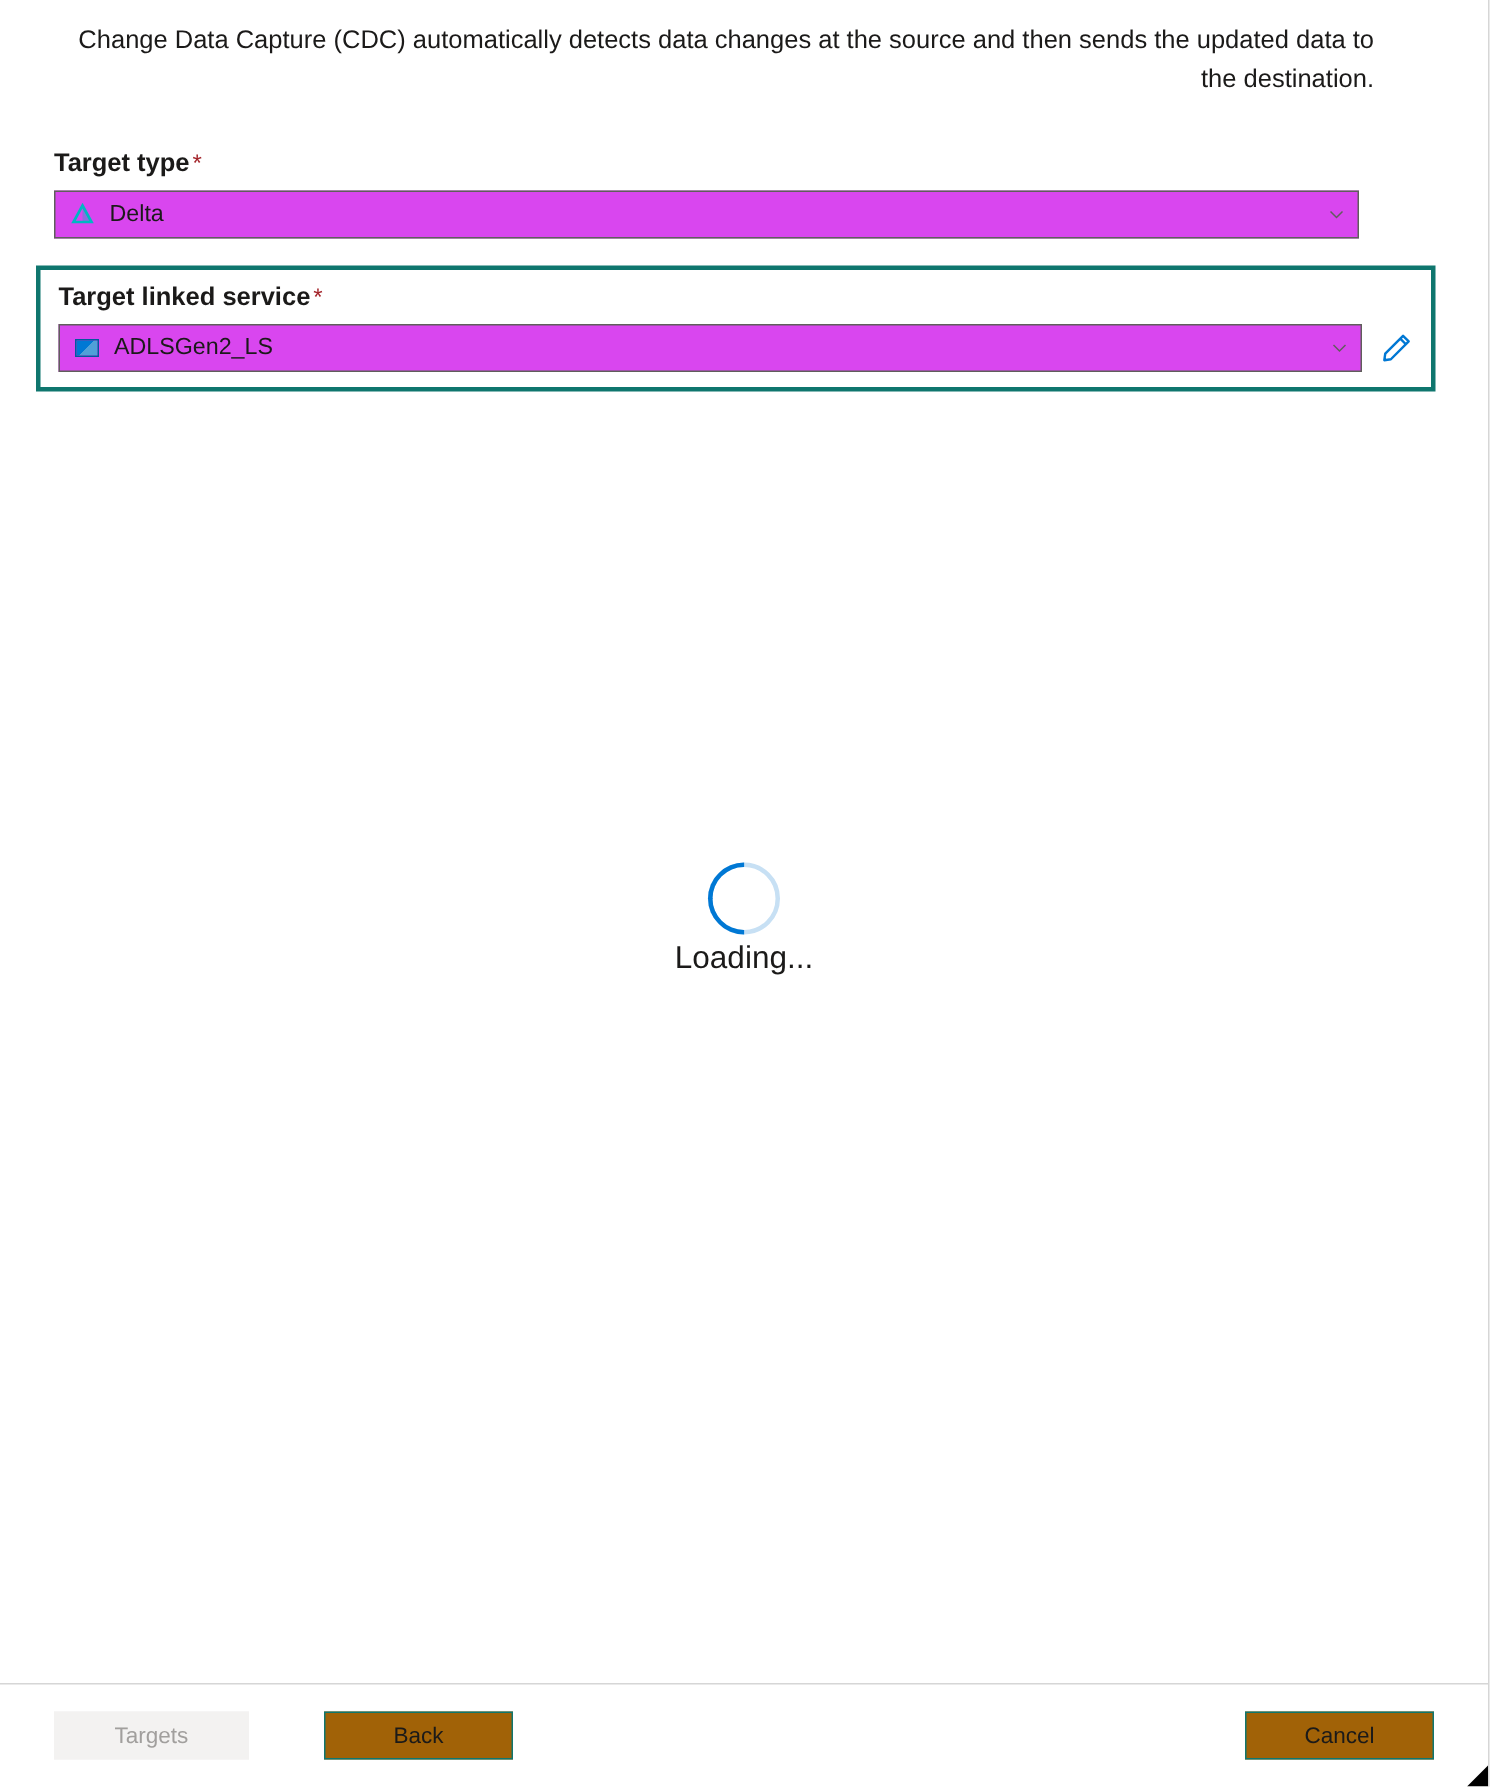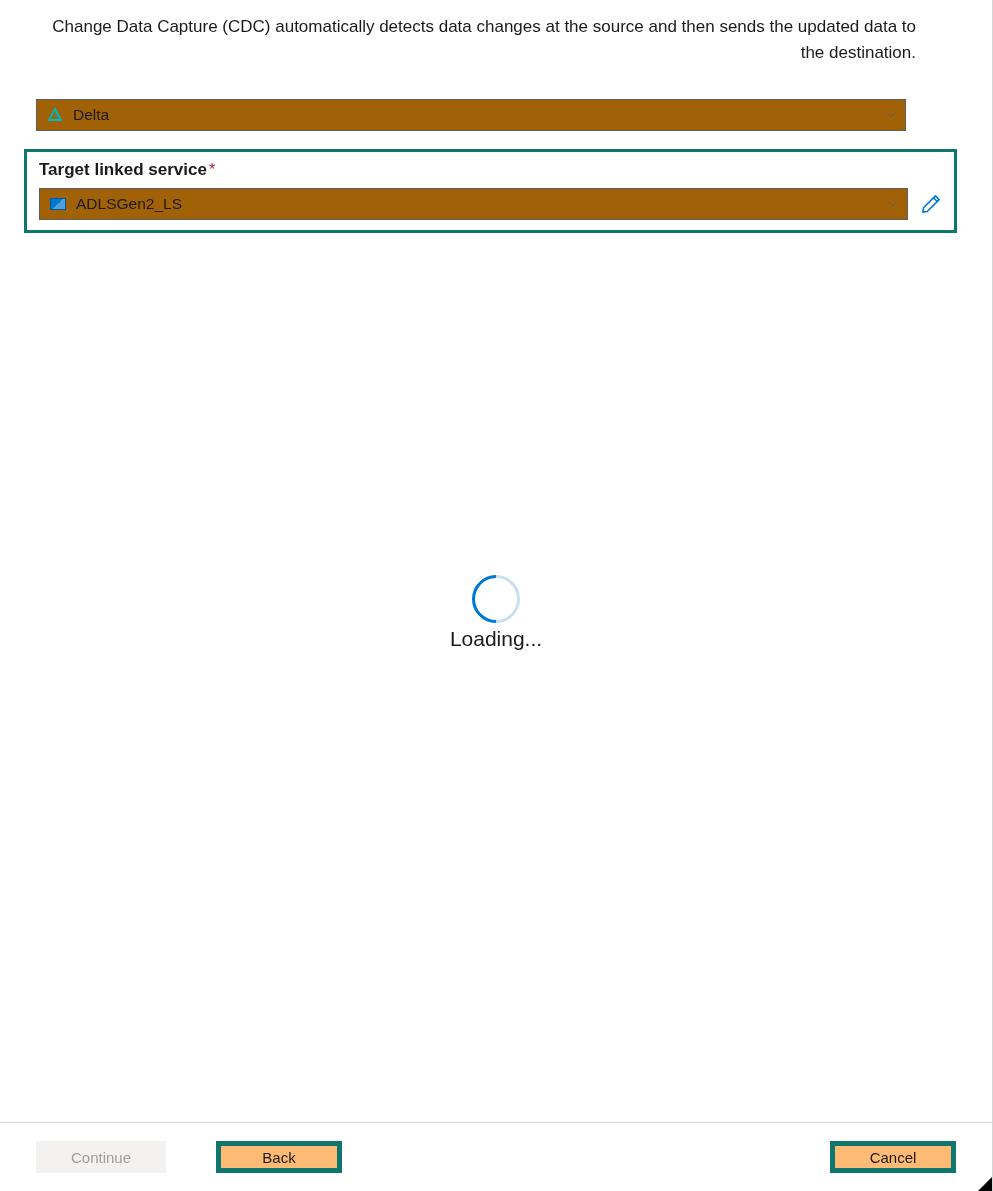--- a/index.html
+++ b/index.html
@@ -43,21 +43,21 @@
       margin-bottom: 8px;
     }
     .required-asterisk {
       color: #a4262c;
       margin-left: 2px;
     }
     .dropdown {
       width: 870px;
       height: 32px;
       border: 1px solid #605e5c;
-      background: #a16207;
+      background: #d946ef;
       display: flex;
       align-items: center;
       padding: 0 8px 0 10px;
       cursor: pointer;
       position: relative;
     }
     .dropdown-icon {
       width: 16px;
       height: 16px;
       margin-right: 10px;
@@ -152,22 +152,22 @@
       width: 100%;
       border-top: 1px solid #d6d6d6;
       padding: 18px 36px;
       display: flex;
       align-items: center;
     }
     .btn {
       height: 32px;
       padding: 0 20px;
       font-size: 15px;
-      border: 5px solid #0f766e;
-      background: #fdba74;
+      border: 1px solid #0f766e;
+      background: #a16207;
       cursor: pointer;
       font-family: inherit;
       color: #1b1a19;
       min-width: 126px;
     }
     .btn-continue {
       background: #f3f2f1;
       border: 1px solid #f3f2f1;
       color: #a19f9d;
       cursor: default;
@@ -198,20 +198,23 @@
       border-color: transparent transparent #000000 transparent;
     }
   </style>
 </head>
 <body>
 
 <div class="content">
   <p class="description">Change Data Capture (CDC) automatically detects data changes at the source and then sends the updated data to the destination.</p>
 
   <div class="field-group">
+    <div>
+      <span class="field-label">Target type</span><span class="required-asterisk">*</span>
+    </div>
     <div class="dropdown">
       <span class="dropdown-icon delta-icon">
         <svg viewBox="0 0 16 16">
             <path d="M8 2 L14 13 L2 13 Z" fill="none" stroke="#00b7c3" stroke-width="1.8"></path>
             <path d="M8 2 L14 13 L8 13 Z" fill="#00b7c3" opacity="0.35"></path>
           </svg>
       </span>
       <span class="dropdown-text">Delta</span>
       <span class="chevron-down">
         <svg viewBox="0 0 12 12" width="12" height="12">
@@ -250,18 +253,18 @@
 
 <div class="loading-area">
   <div class="spinner">
     <div class="spinner-track"></div>
     <div class="spinner-active"></div>
   </div>
   <div class="loading-text">Loading...</div>
 </div>
 
 <div class="footer">
-  <button class="btn btn-continue" disabled="">Continue</button>
+  <button class="btn btn-continue" disabled="">Targets</button>
   <button class="btn">Back</button>
   <button class="btn btn-cancel">Cancel</button>
 </div>
 
 <div class="corner-fold"></div>
 
 </body></html>

